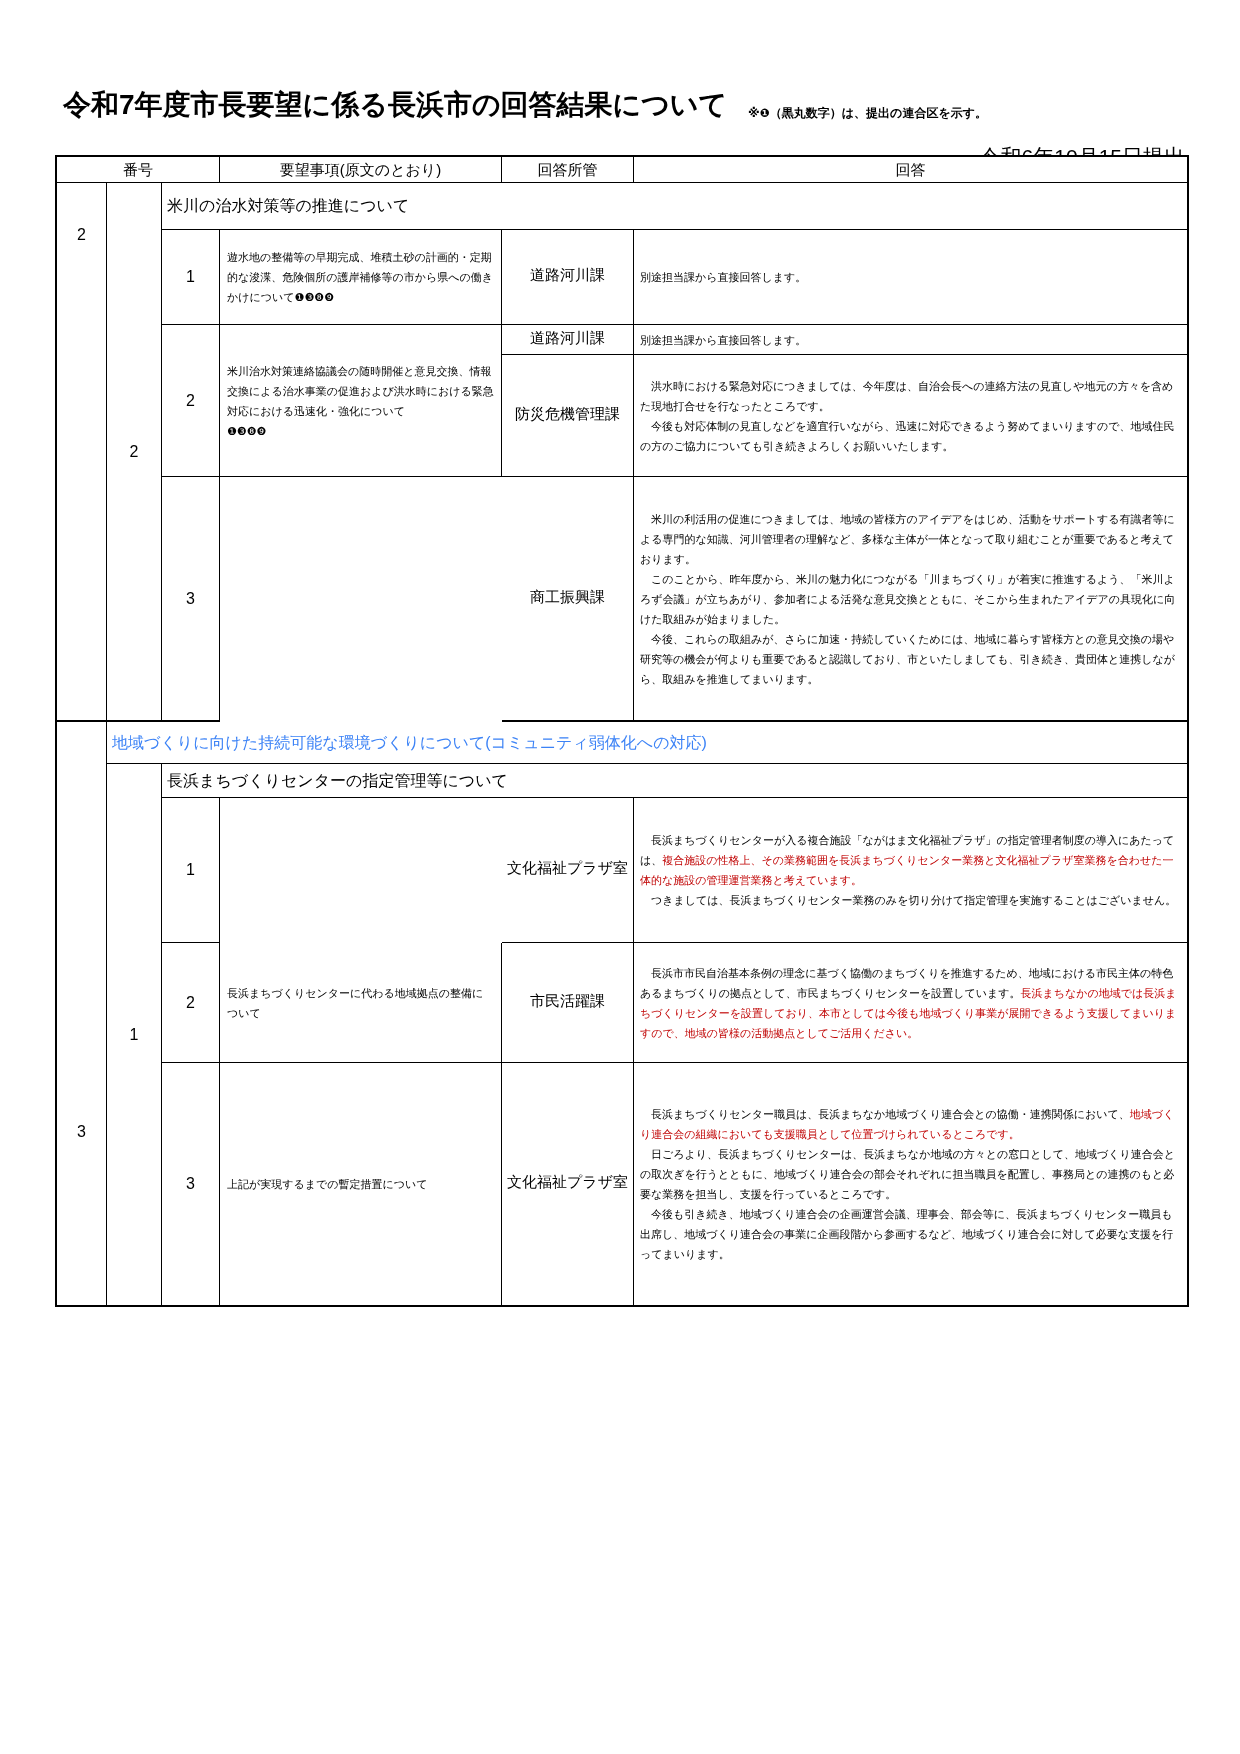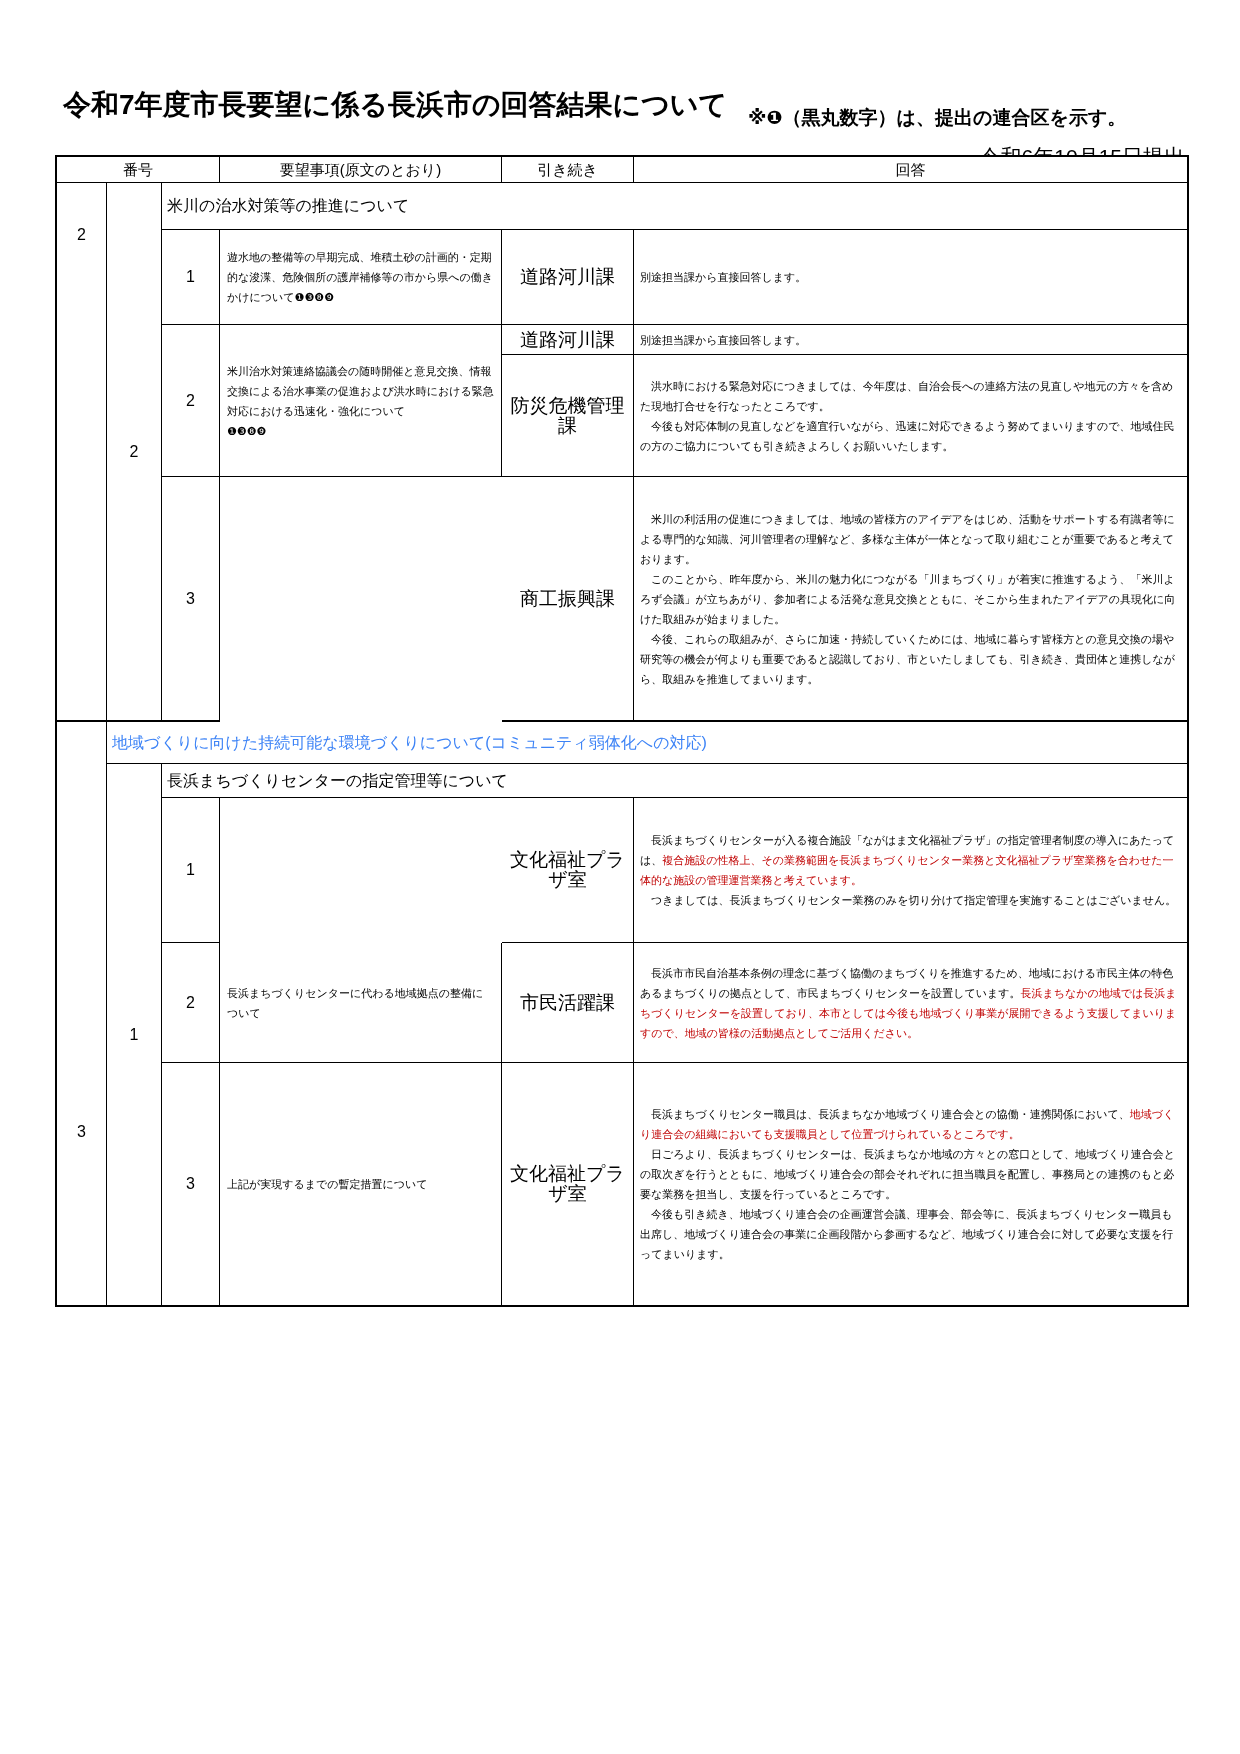--- a/index.html
+++ b/index.html
@@ -7,21 +7,21 @@
     width:1240px;height:1754px;background:#ffffff;position:relative;
     font-family:"Liberation Sans","DejaVu Sans",sans-serif;color:#000;
     -webkit-font-smoothing:none;
   }
   .page-title{
     position:absolute;left:63px;top:86px;
     font-size:28px;font-weight:bold;letter-spacing:0px;white-space:nowrap;
   }
   .title-note{
     position:absolute;left:748px;top:105px;
-    font-size:19px;font-weight:bold;white-space:nowrap;
+    font-size:12px;font-weight:bold;white-space:nowrap;
   }
   .date-line{
     position:absolute;right:55px;top:131px;
     font-size:21px;white-space:nowrap;text-align:right;margin-top:12px;
   }
   .req-table{
     position:absolute;left:55px;top:155px;
     display:grid;
     grid-template-columns:50px 55px 58px 282px 132px 553px;
     grid-template-rows:26px 47px 95px 30px 122px 245px 42px 34px 145px 120px 242px;
@@ -36,42 +36,42 @@
   }
   .cell.cr{border-right:none;}
   .cell.rb{border-bottom:none;}
   .cell.bb2{border-bottom:2px solid #000;}
   .hdr{justify-content:center;font-size:15px;}
   .numcell{justify-content:center;font-size:16px;}
   .topnum{align-items:flex-start;}
   .sect{padding:2px 5px;font-size:16px;}
   .banner{padding:2px 5px;font-size:16px;color:#3b82f6;}
   .req{padding:4px 7px;}
-  .dept{justify-content:center;text-align:center;font-size:19px;padding:2px 2px;}
+  .dept{justify-content:center;text-align:center;font-size:15px;padding:2px 2px;font-family:Liberation Mono, monospace;}
   .ans{padding:3px 6px;}
   .txt{white-space:pre-wrap;word-break:break-all;}
   .red{color:#c00000;}
 </style>
 </head>
 <body>
 
 <div class="page-title">令和7年度市長要望に係る長浜市の回答結果について</div>
 <div class="title-note">※❶（黒丸数字）は、提出の連合区を示す。</div>
 <div class="date-line">令和6年10月15日提出</div>
 
 <div class="req-table">
 
   <div class="cell hdr" style="grid-area:1/1/2/4">
       <span class="txt">番号</span>
     </div>
   <div class="cell hdr" style="grid-area:1/4/2/5">
       <span class="txt">要望事項(原文のとおり)</span>
     </div>
   <div class="cell hdr" style="grid-area:1/5/2/6">
-      <span class="txt">引き続き</span>
+      <span class="txt">回答所管</span>
     </div>
   <div class="cell hdr cr" style="grid-area:1/6/2/7">
       <span class="txt">回答</span>
     </div>
 
   <div class="cell numcell topnum bb2" style="grid-area:2/1/7/2;padding-top:42px">
       <span class="txt">2</span>
     </div>
   <div class="cell numcell bb2" style="grid-area:2/2/7/3">
       <span class="txt">2</span>

